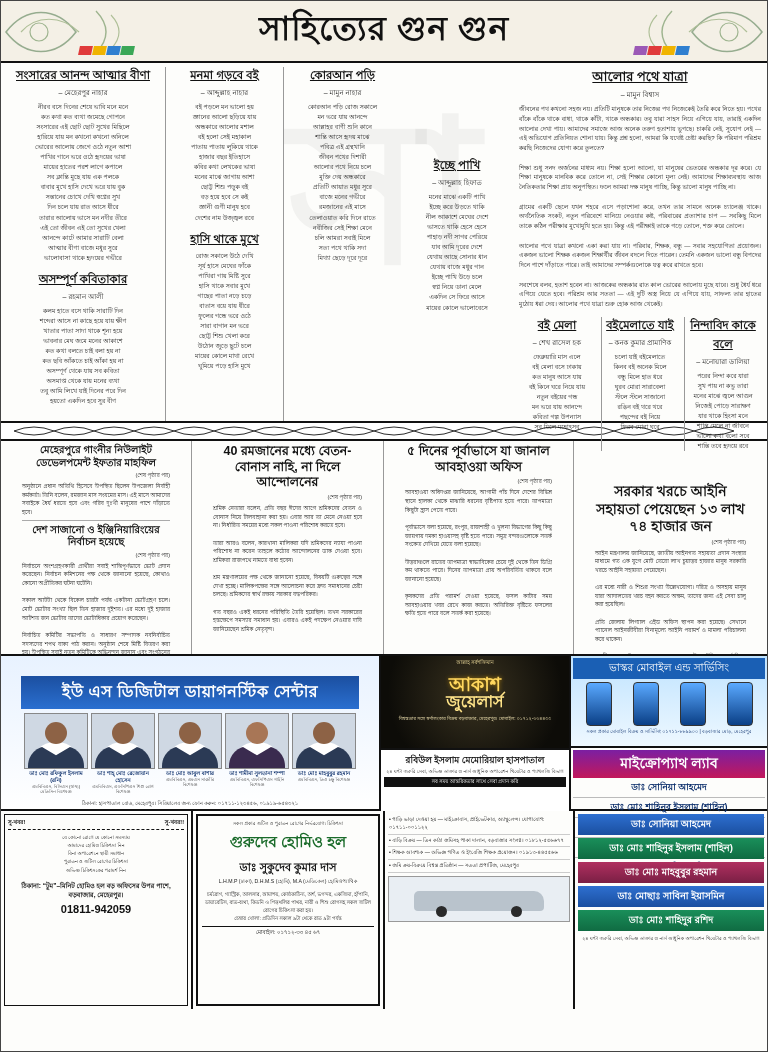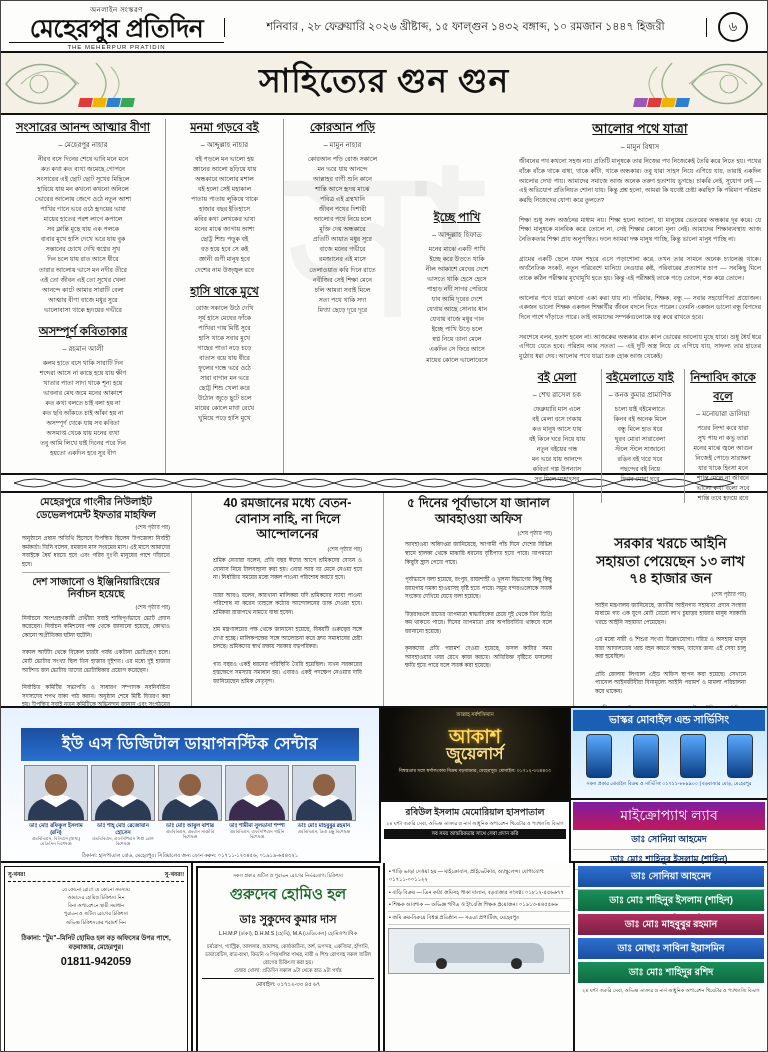--- a/index.html
+++ b/index.html
@@ -181,32 +181,32 @@
   }
   .hosp-name { font-size: 9px; font-weight:bold; text-align:center; color:#111; }
   .hosp-line { font-size: 4.8px; text-align:center; color:#222; line-height:1.5; }
   .hosp-bar { background:#111; color:#fff; font-size:5px; text-align:center; margin-top:2px; padding:1px;}
   .ad-right { flex: 1; }
   .ad-mobile {
     height: 92px; background: linear-gradient(#bfe3ff,#eef8ff); padding: 2px;
     border-bottom: 2px solid #111;
   }
   .mob-title {
-    background:#1a5fb4; color:#fff; font-weight:bold; text-align:center;
+    background:#1a5fb4; color:#fff; font-weight:normal; text-align:center;
     font-size: 10.5px; padding: 2px 12px;
   }
   .phones { display:flex; justify-content:space-around; padding: 3px 2px; }
   .phone {
     width: 26px; height: 44px; border-radius: 4px; border: 1.5px solid #333;
     background: linear-gradient(#5aa9ff, #0a3f86);
   }
   .mob-foot { font-size: 4.8px; text-align:center; color:#0b2e6b; line-height:1.4; }
   .ad-lab { padding: 2px; }
   .lab-title {
-    background: linear-gradient(#7b1fa2,#c2185b); color:#fff; font-weight:normal;
+    background: linear-gradient(#7b1fa2,#c2185b); color:#fff; font-weight:bold;
     text-align:center; font-size: 14px; padding: 2px 0;
   }
   .lab-doc {
     text-align:center; font-size: 9px; font-weight:bold; color:#0b2e6b;
     border-bottom: 1px solid #bbb; padding: 2px 0;
   }
   
   .bottom { display:flex; height: 198px; }
   .bcol { padding: 3px; }
   .bcol + .bcol { border-left: 2px solid #111; }
@@ -248,31 +248,20 @@
     font-weight:bold; font-size: 9.5px; padding: 3px 0; margin-bottom: 3px;
   }
   .docbar.alt { background: linear-gradient(#1a8f5a,#0f6b42); }
   .docbar.alt2 { background: linear-gradient(#b03060,#7a1f44); }
 </style>
 </head>
 <body>
 
 <div id="page">
 
-  <div class="masthead">
-    <div class="mast-left">
-      <div class="mast-kicker">অনলাইন সংস্করণ</div>
-      <div class="mast-title">মেহেরপুর প্রতিদিন</div>
-      <div class="mast-sub">THE MEHERPUR PRATIDIN</div>
-    </div>
-    <div class="mast-mid">শনিবার , ২৮ ফেব্রুয়ারি ২০২৬ খ্রীষ্টাব্দ, ১৫ ফাল্গুন ১৪৩২ বঙ্গাব্দ, ১০ রমজান ১৪৪৭ হিজরী</div>
-    <div class="mast-right">
-      <div class="mast-seal">৬</div>
-    </div>
-  </div>
 
   <div class="banner">
     <svg class="banner-orn l" viewBox="0 0 150 62">
       <path d="M5 31 C25 5, 55 5, 75 31 C55 57, 25 57, 5 31 Z" fill="none" stroke="#3b6b3b" stroke-width="1.6"></path>
       <path d="M20 31 C35 14, 60 14, 78 31" fill="none" stroke="#6a8f4a" stroke-width="1.2"></path>
       <circle cx="38" cy="31" r="9" fill="none" stroke="#4a7a3a" stroke-width="1.2"></circle>
       <path d="M95 10 q20 21 0 42" fill="none" stroke="#4a7a3a" stroke-width="1.4"></path>
       <path d="M110 14 q16 17 0 34" fill="none" stroke="#6a8f4a" stroke-width="1.1"></path>
     </svg>
     <svg class="banner-orn r" viewBox="0 0 150 62">

